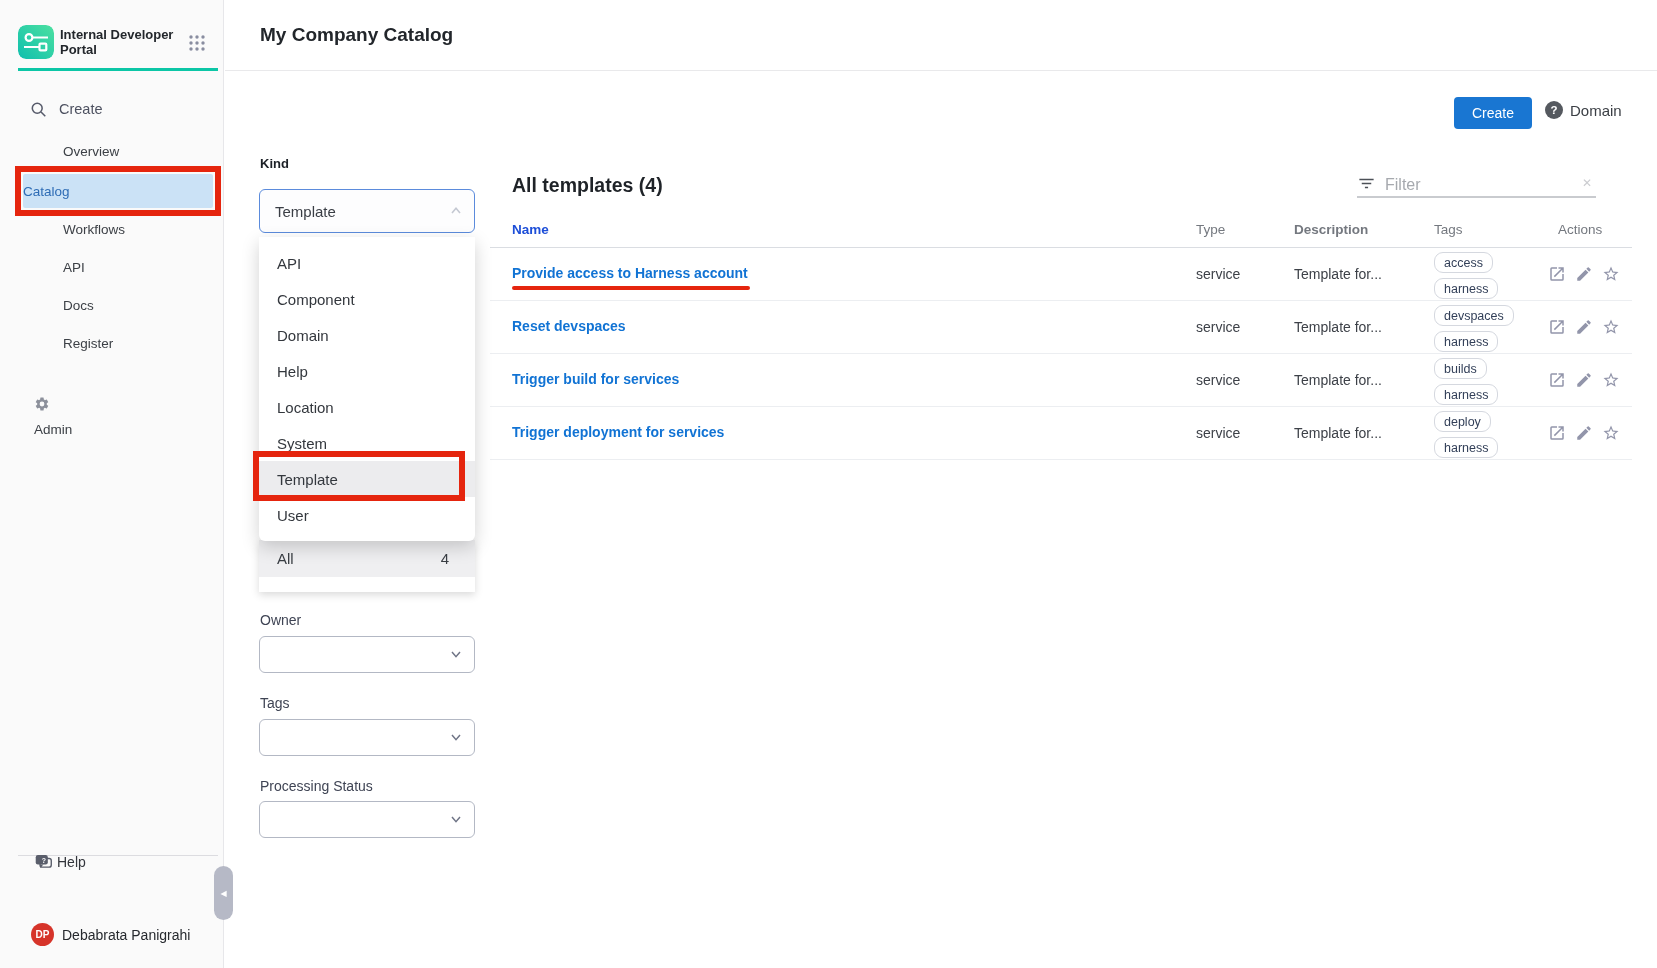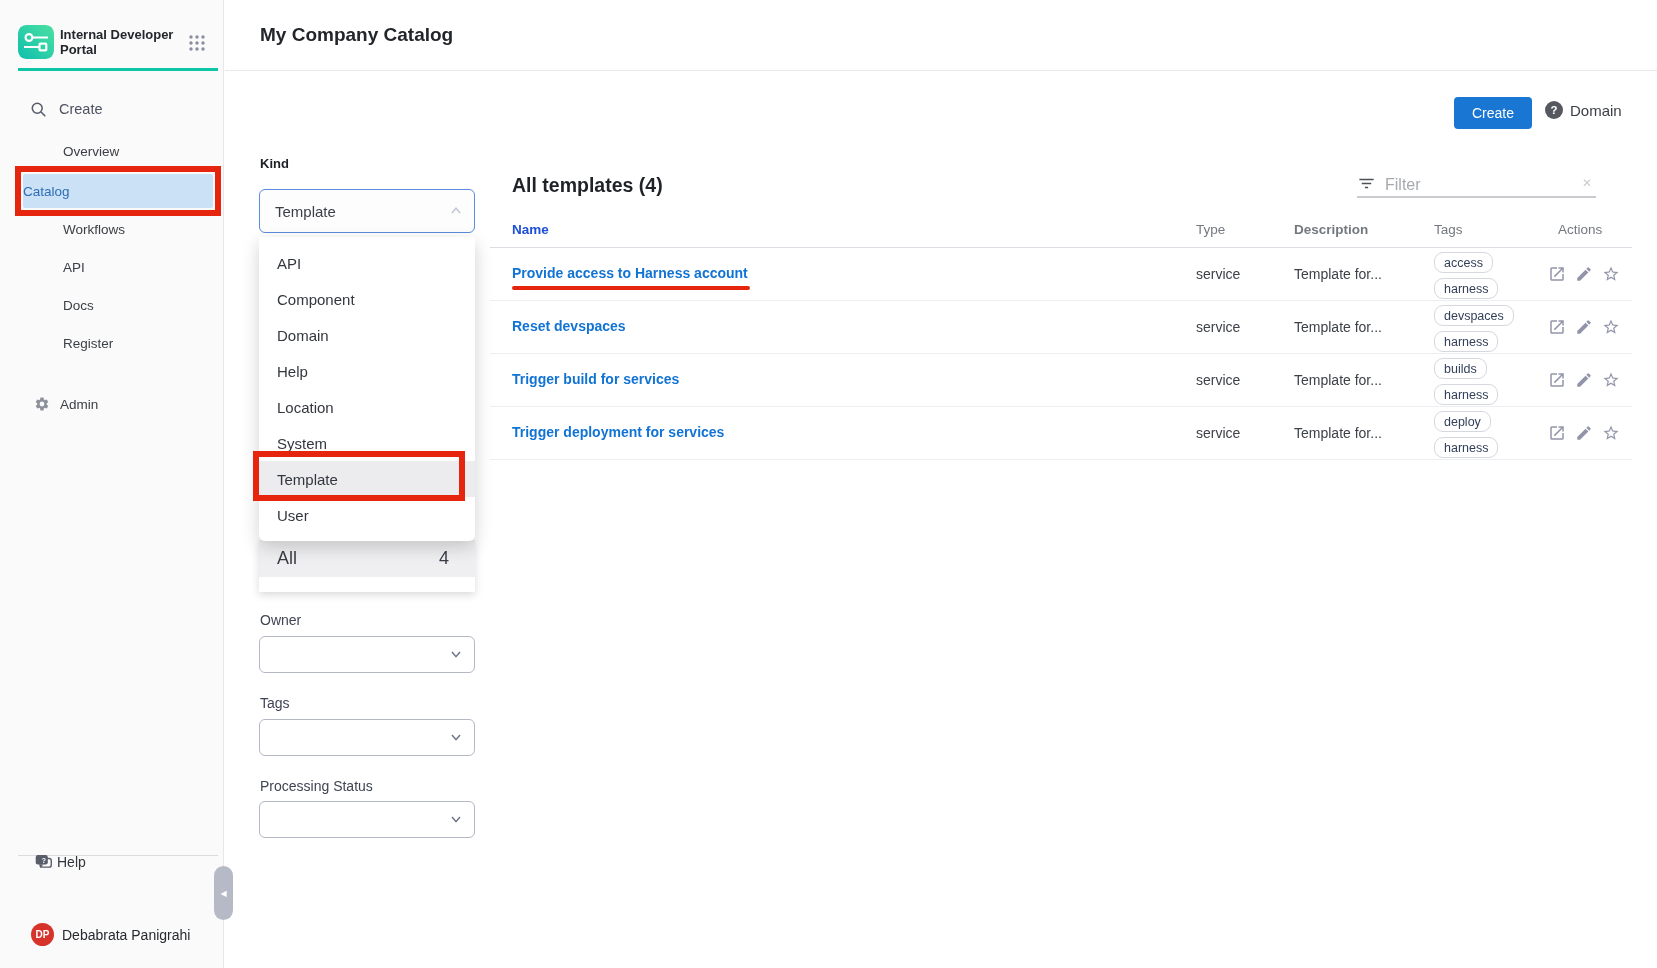--- a/index.html
+++ b/index.html
@@ -11,21 +11,21 @@
   .sidebar{position:absolute;left:0;top:0;width:224px;height:968px;background:#fafafa;border-right:1px solid #e7e7ea;box-sizing:border-box;}
   .brand-logo{left:18px;top:25px;width:36px;height:34px;border-radius:8px;overflow:hidden;}
   .brand-title{left:60px;top:27px;width:120px;font-size:13px;line-height:15px;font-weight:700;color:#23272c;}
   .grid-icon{left:188px;top:34px;}
   .teal-line{left:18px;top:68px;width:200px;height:2.5px;background:#0cc6a6;}
   .search-row{left:30px;top:94px;width:170px;height:30px;display:flex;align-items:center;gap:12px;color:#4d5160;font-size:14.5px;cursor:pointer;}
   .nav-item{left:63px;width:140px;font-size:13.5px;color:#3c4046;cursor:pointer;}
   .catalog-hl{left:23px;top:174px;width:190px;height:34px;background:#cbe2f6;border-radius:2px;display:flex;align-items:center;}
   .catalog-hl span{color:#2e6cb5;font-size:13.5px;}
   .anno{border:6px solid #e5250e;box-sizing:border-box;z-index:9;pointer-events:none;}
-  .admin-row{left:34px;top:396px;display:flex;align-items:flex-end;gap:10px;color:#3c4046;font-size:13.5px;cursor:pointer;}
+  .admin-row{left:34px;top:396px;display:flex;align-items:flex-start;gap:10px;color:#3c4046;font-size:13.5px;cursor:pointer;flex-direction:column;}
   .side-divider{left:18px;top:855px;width:200px;height:1px;background:#dcdce0;}
   .help-row{left:34px;top:853px;display:flex;align-items:center;gap:4px;color:#33363c;font-size:14px;cursor:pointer;}
   .collapse-tab{left:214px;top:866px;width:19px;height:54px;background:#b6b9c6;border-radius:10px;display:flex;align-items:center;justify-content:center;color:#ffffff;font-size:8px;cursor:pointer;z-index:4;}
   .avatar{left:31px;top:923px;width:23px;height:23px;border-radius:50%;background:#d6342a;color:#fff;font-size:10px;font-weight:700;display:flex;align-items:center;justify-content:center;}
   .user-name{left:62px;top:927px;font-size:14px;color:#26292e;}
 
   
   .page-header{position:absolute;left:225px;top:0;width:1432px;height:71px;background:#fff;border-bottom:1px solid #e9e9eb;box-sizing:border-box;}
   .page-title{left:260px;top:24px;font-size:19px;font-weight:700;color:#22262b;}
   .create-btn{left:1454px;top:97px;background:#1976d2;color:#fff;font-size:14px;font-weight:500;border:none;border-radius:4px;padding:8px 18px;cursor:pointer;}
@@ -35,21 +35,21 @@
   
   .flt-label-b{font-size:13px;font-weight:700;color:#1c2026;}
   .flt-label{font-size:14px;color:#3f4454;}
   .kind-box{left:259px;top:189px;width:216px;height:44px;border:1.5px solid #5b8bdc;border-radius:6px;background:#fdfdfe;box-sizing:border-box;display:flex;align-items:center;cursor:pointer;}
   .kind-box .val{margin-left:15px;font-size:15px;color:#3a3e45;}
   .kind-box .chev{position:absolute;right:10px;top:13px;}
   .dd-panel{left:259px;top:237px;width:216px;background:#ffffff;border-radius:0 0 6px 6px;box-shadow:0 6px 18px rgba(0,0,0,.18);padding:8px 0;z-index:5;}
   .dd-item{height:36px;display:flex;align-items:center;padding-left:18px;font-size:15px;color:#33373d;cursor:pointer;}
   .dd-item.sel{background:#ececee;}
   .all-card{left:259px;top:540px;width:216px;height:52px;background:#ffffff;box-shadow:0 3px 8px rgba(0,0,0,.15);z-index:1;}
-  .all-row{height:37px;background:#efeff1;display:flex;align-items:center;justify-content:space-between;padding:0 26px 0 18px;font-size:18px;color:#3a3e44;cursor:pointer;}
+  .all-row{height:37px;background:#efeff1;display:flex;align-items:center;justify-content:space-between;padding:0 26px 0 18px;font-size:15px;color:#3a3e44;cursor:pointer;}
   .sel-box{width:216px;height:37px;border:1px solid #b3b8c4;border-radius:6px;background:#fff;box-sizing:border-box;position:absolute;cursor:pointer;}
   .sel-box .chev{position:absolute;right:10px;top:9px;}
 
   
   .tbl-title{left:512px;top:174px;font-size:19.5px;font-weight:700;color:#1f2328;}
   .filter-wrap{left:1357px;top:172px;width:239px;height:26px;}
   .filter-input{position:absolute;left:26px;top:0;width:170px;height:24px;border:none;outline:none;font-size:16px;color:#3c4046;background:transparent;font-family:"Liberation Sans",sans-serif;}
   .filter-input::placeholder{color:#a6a9ae;}
   .filter-underline{position:absolute;left:0;top:24px;width:239px;height:1.5px;background:#c9cbcf;}
   .filter-clear{position:absolute;right:4px;top:4px;font-size:12px;color:#cbccd0;cursor:pointer;}

